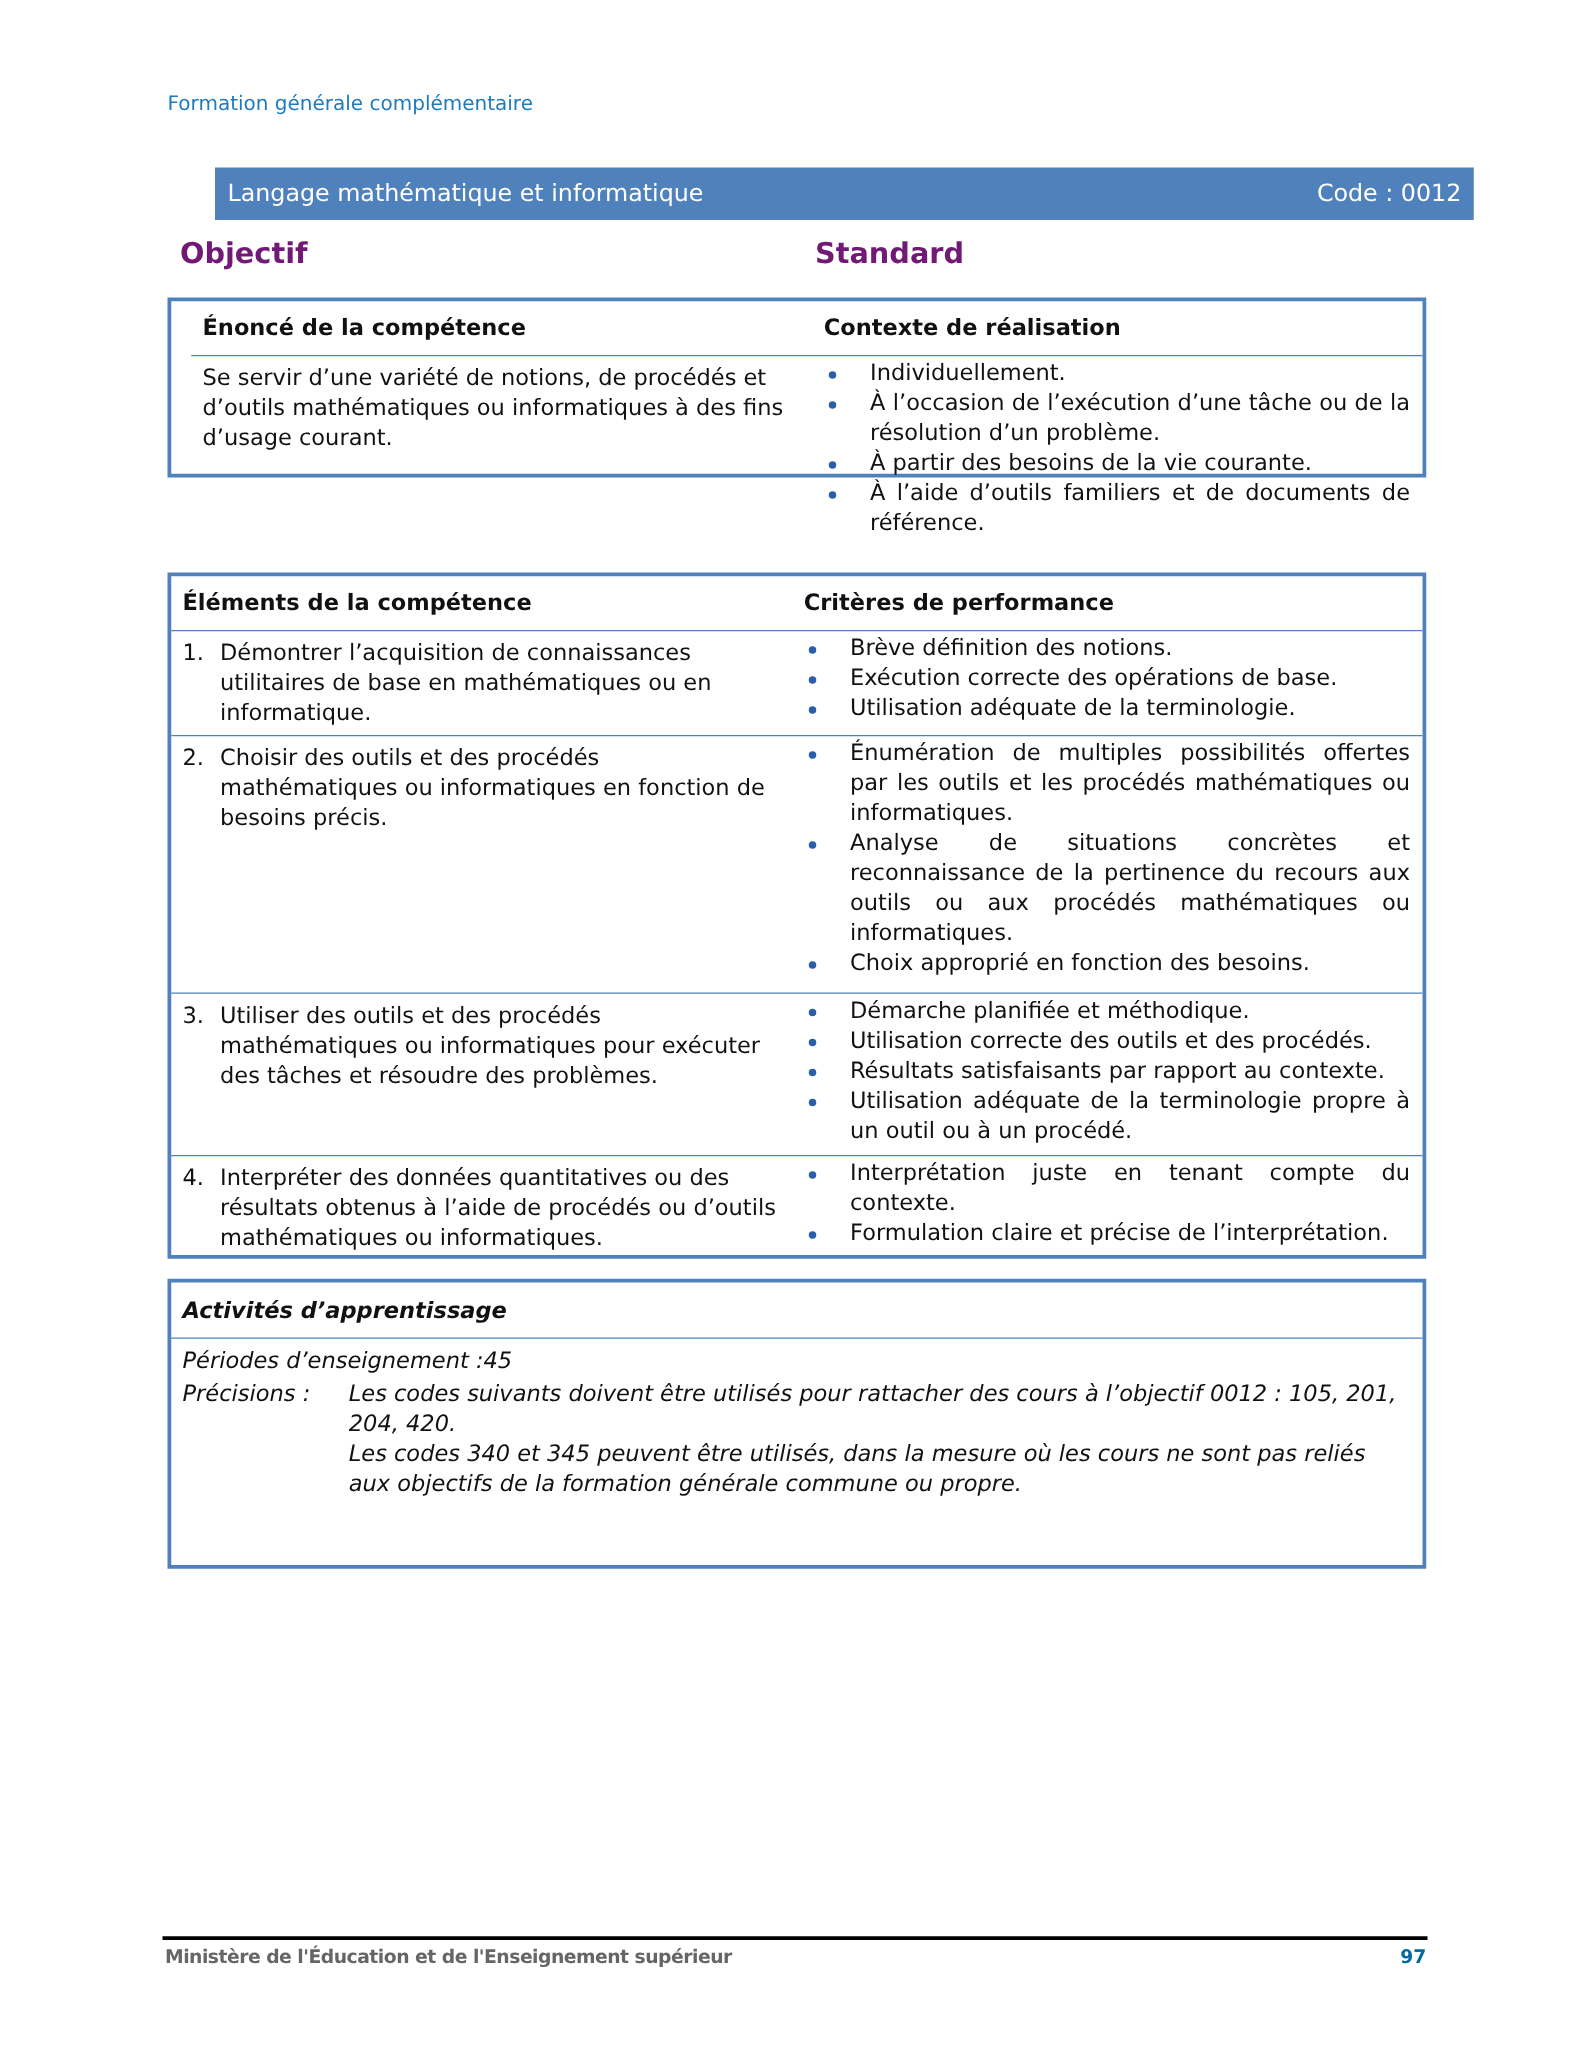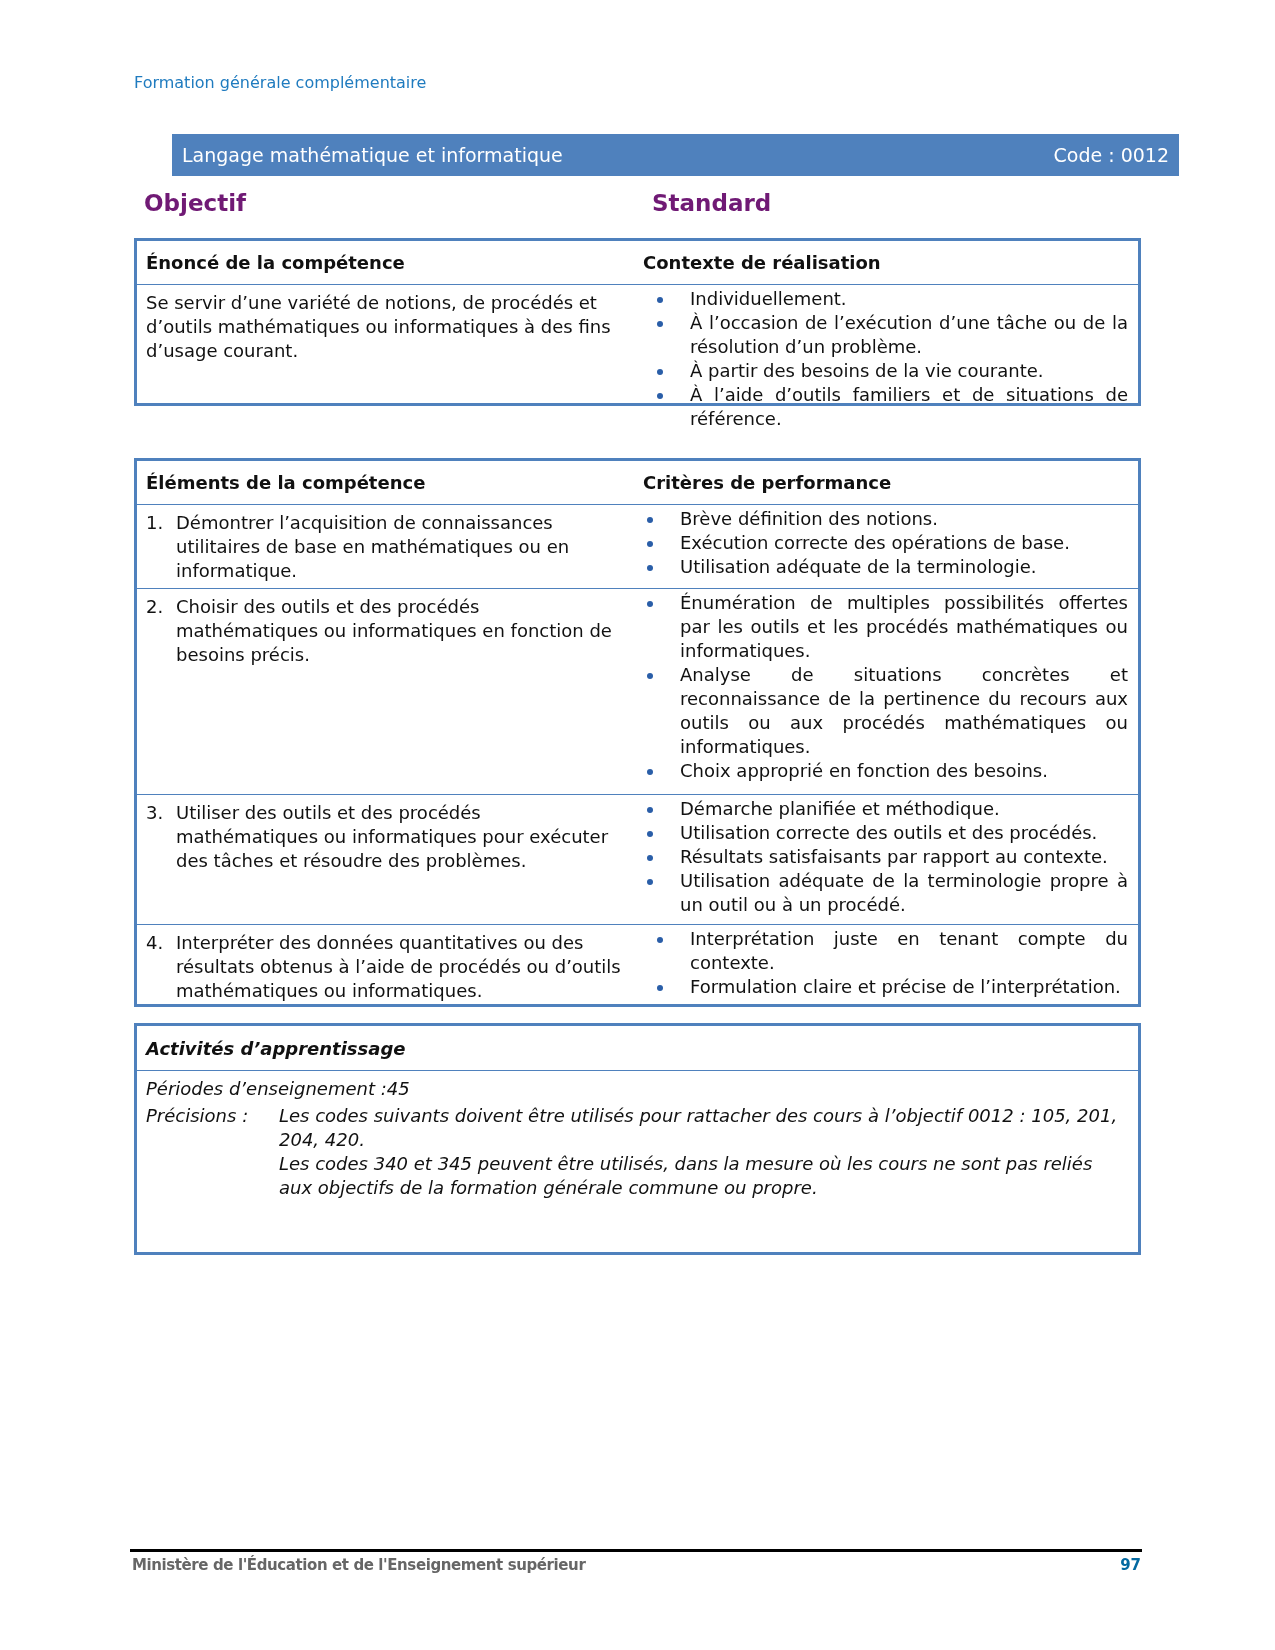--- a/index.html
+++ b/index.html
@@ -5,21 +5,21 @@
   html, body { margin:0; padding:0; background:#ffffff; }
   body { width:1275px; height:1650px; position:relative; font-family:"DejaVu Sans", sans-serif; color:#111; }
   .running-head { position:absolute; left:134px; top:73px; font-size:16px; color:#1f7bbf; }
   .title-bar { position:absolute; left:134px; top:134px; width:1007px; height:42px; background:#4f81bd; color:#ffffff; display:flex; justify-content:space-between; align-items:center; box-sizing:border-box; padding:0 10px; font-size:19px;margin-left:38px; }
   .sec-head { position:absolute; top:190px; font-size:23px; font-weight:bold; color:#701a75; }
   .box { position:absolute; left:134px; width:1007px; border:3px solid #4f81bd; box-sizing:border-box; }
   .hdr-row { display:flex; height:43px; border-bottom:1px solid #4f81bd; align-items:center; font-weight:bold; font-size:18px; }
   .hdr-row .c1 { width:495px; padding-left:9px; box-sizing:border-box; }
   .hdr-row .c2 { padding-left:11px; }
   .row { display:flex; border-bottom:1px solid #4f81bd; box-sizing:border-box; }
-  .row:last-child { border-bottom:none;gap:10px; }
+  .row:last-child { border-bottom:none; }
   .row .c1 { width:495px; padding:6px 8px 0 9px; box-sizing:border-box; font-size:18px; line-height:24px; }
   .row .c2 { flex:1; padding:2px 10px 0 0; box-sizing:border-box; font-size:18px; line-height:24px; }
   .num-item { display:flex; }
   .num-item .n { width:30px; flex:none; }
   ul.bl { list-style:none; margin:0; padding:0; }
   ul.bl li { position:relative; padding-left:48px; text-align:justify; }
   ul.bl li::before { content:""; position:absolute; left:15px; top:10px; width:6px; height:6px; border-radius:50%; background:#2a5ea8; }
   .act-body { padding:6px 8px 6px 9px; font-size:18px; line-height:24px; }
   .act-line { display:flex; margin-bottom:3px; }
   .act-line .lbl { width:133px; flex:none; }
@@ -33,33 +33,33 @@
 <div class="running-head">Formation générale complémentaire</div>
 
 <div class="title-bar">
   <span>Langage mathématique et informatique</span>
   <span>Code : 0012</span>
 </div>
 
 <div class="sec-head" style="left:144px;">Objectif</div>
 <div class="sec-head" style="left:652px;">Standard</div>
 
-<div class="box" style="top:238px; height:168px;">
+<div class="box" style="top:238px; height:144px;padding-left:16px;">
   <div class="hdr-row">
     <div class="c1">Énoncé de la compétence</div>
     <div class="c2">Contexte de réalisation</div>
   </div>
   <div class="row">
     <div class="c1">Se servir d’une variété de notions, de procédés et d’outils mathématiques ou informatiques à des fins d’usage courant.</div>
     <div class="c2">
       <ul class="bl">
         <li>Individuellement.</li>
         <li>À l’occasion de l’exécution d’une tâche ou de la résolution d’un problème.</li>
         <li>À partir des besoins de la vie courante.</li>
-        <li>À l’aide d’outils familiers et de situations de référence.</li>
+        <li>À l’aide d’outils familiers et de documents de référence.</li>
       </ul>
     </div>
   </div>
 </div>
 
 <div class="box" style="top:458px; height:549px;">
   <div class="hdr-row">
     <div class="c1">Éléments de la compétence</div>
     <div class="c2">Critères de performance</div>
   </div>

